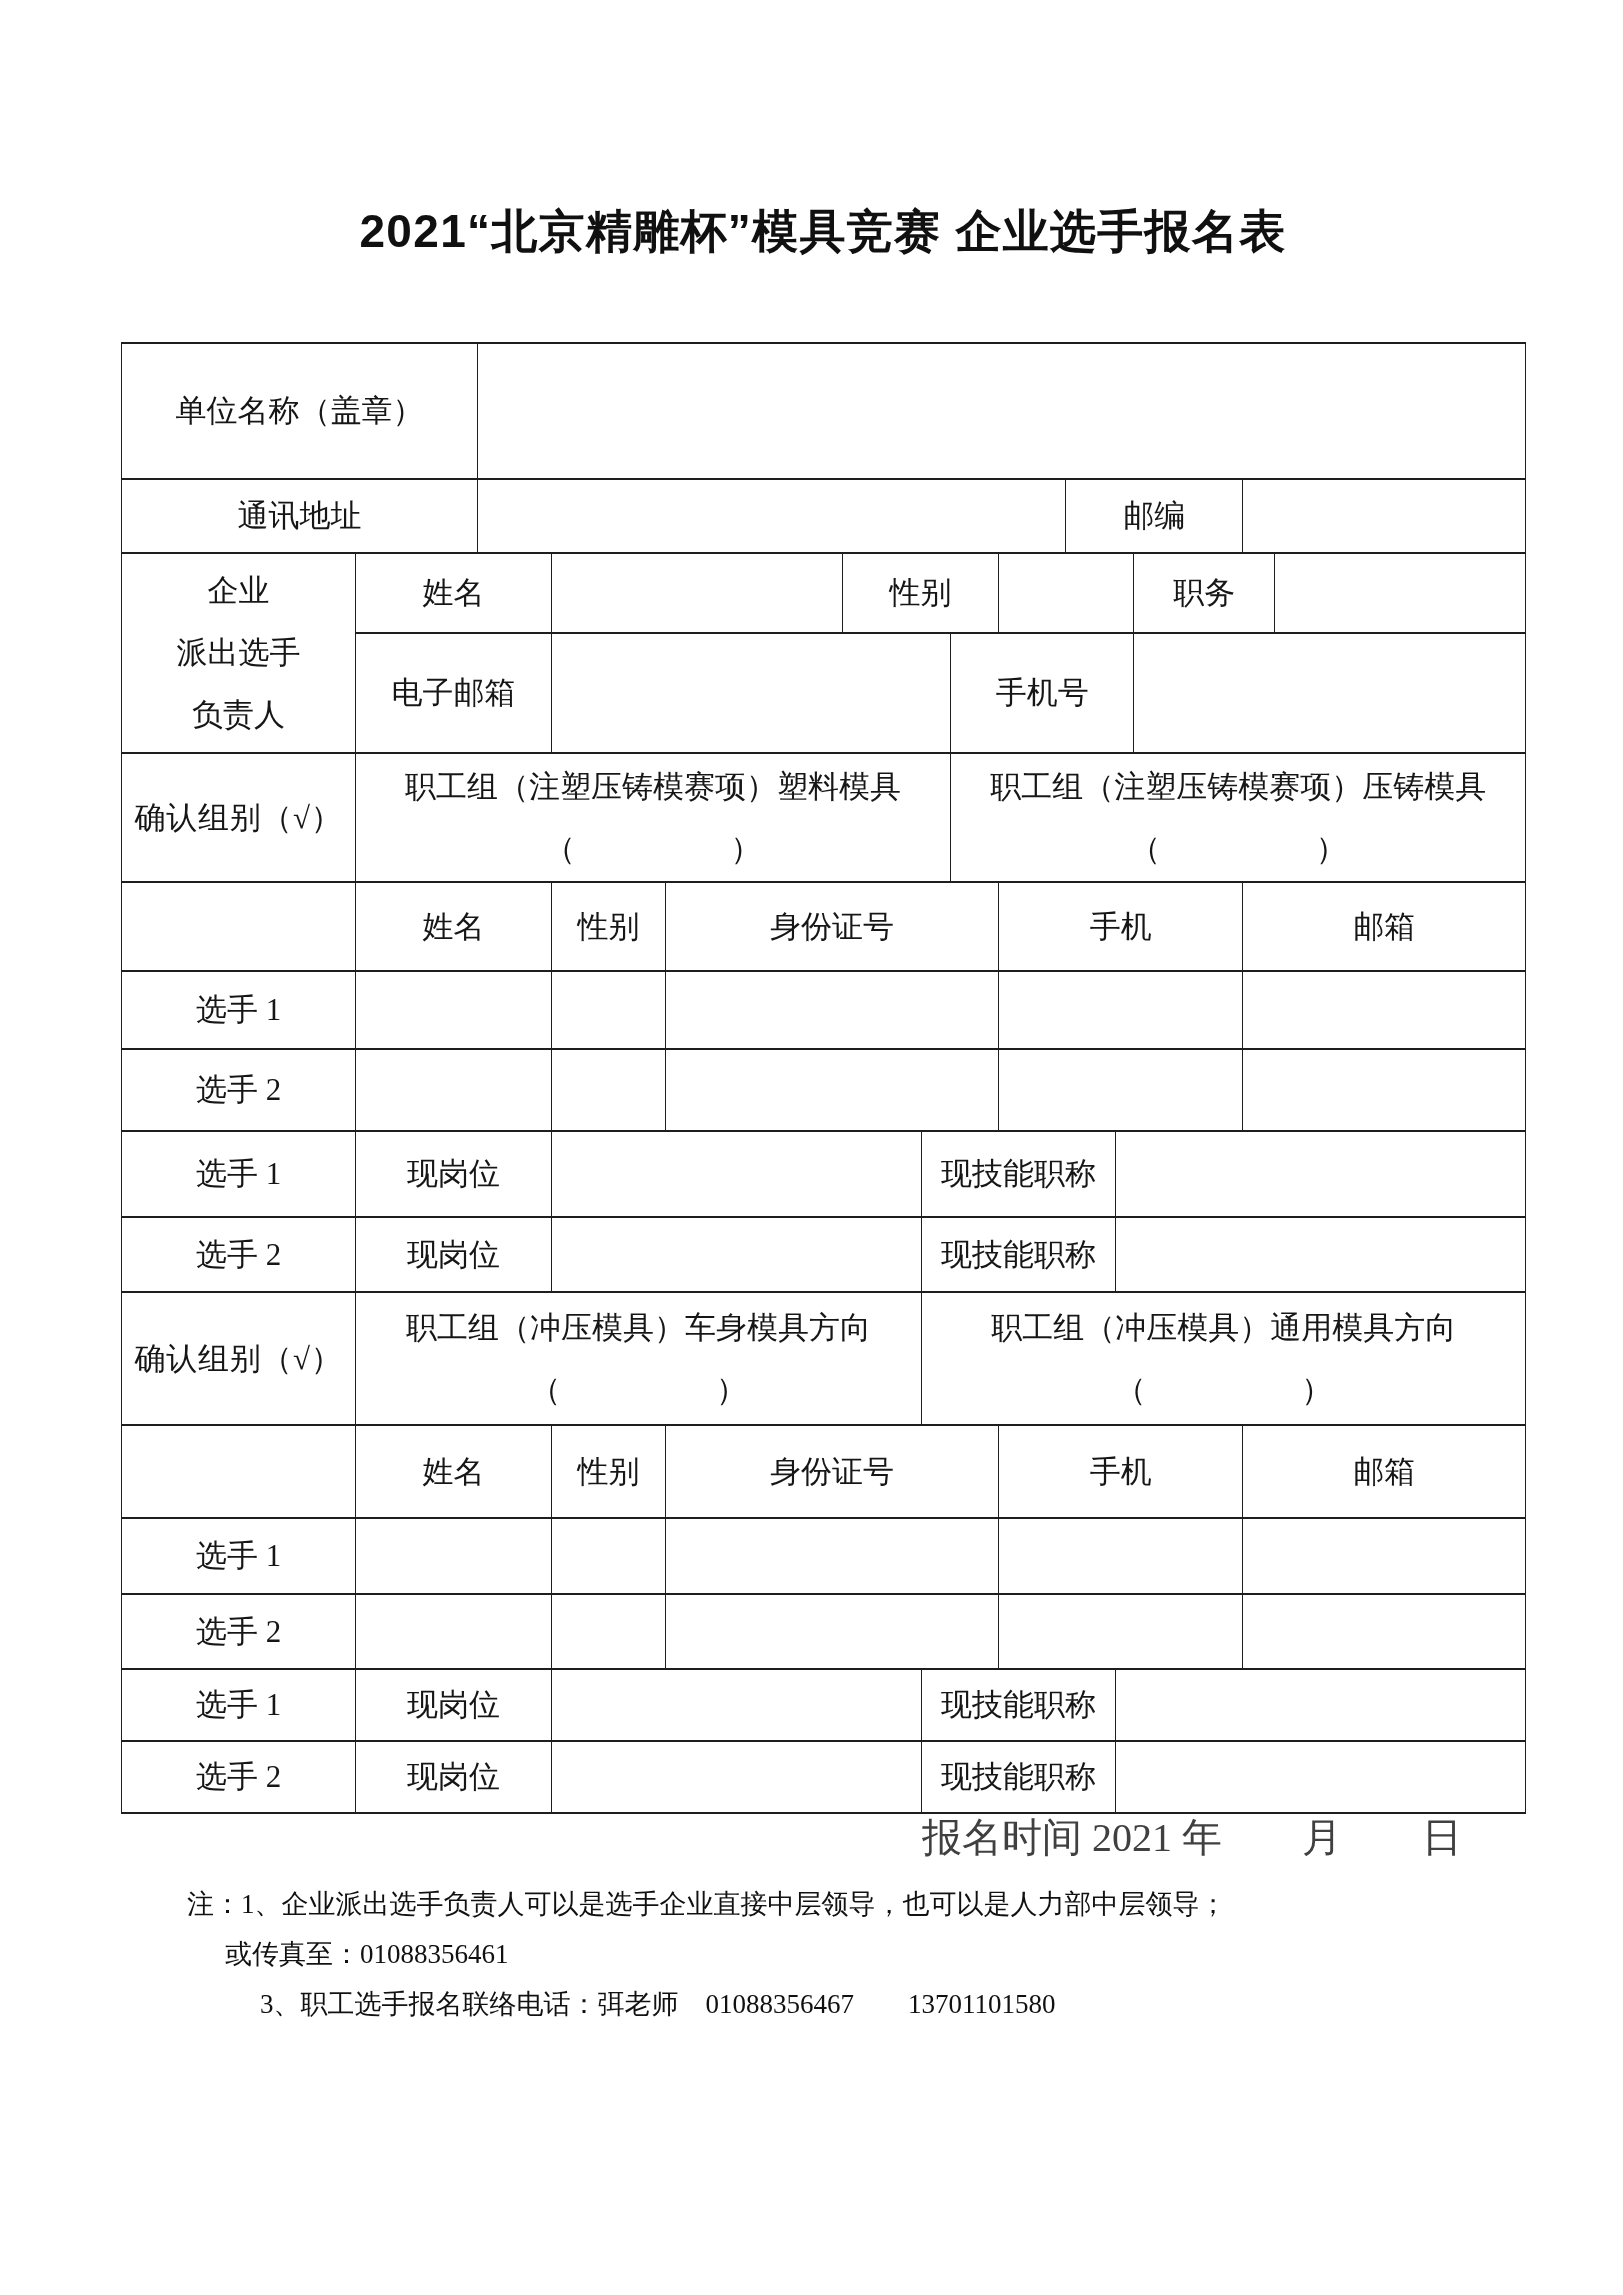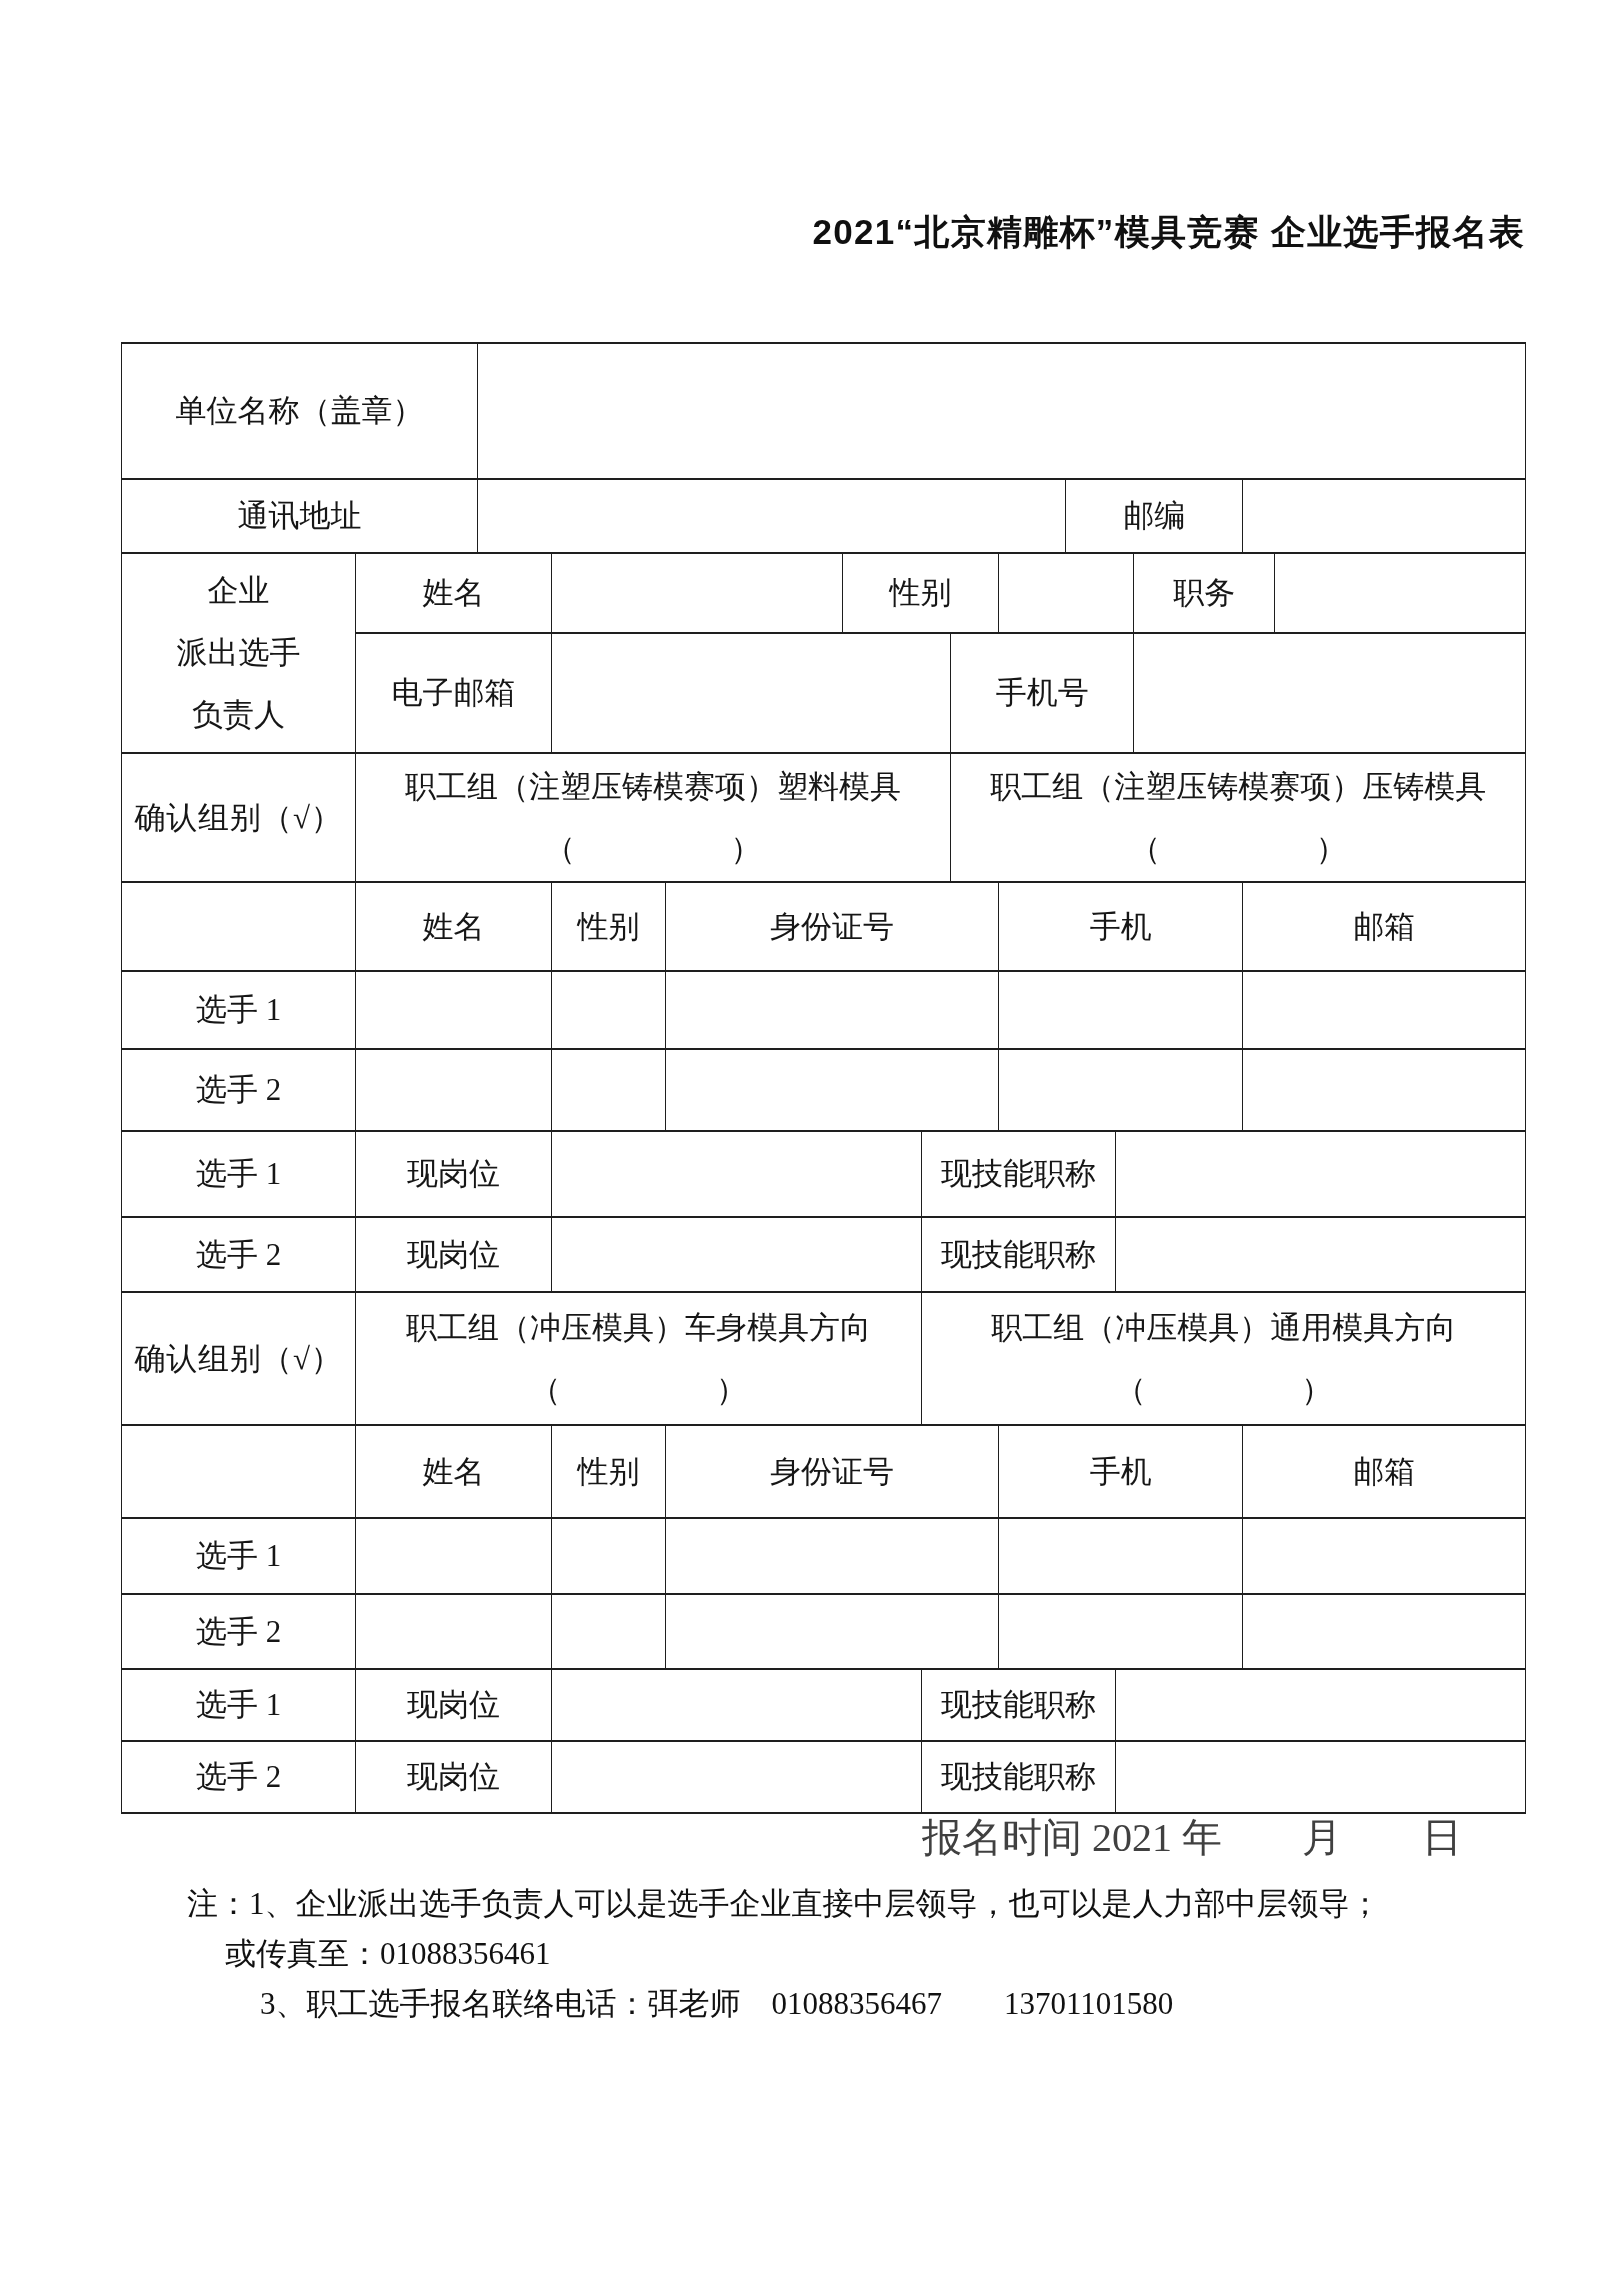--- a/index.html
+++ b/index.html
@@ -6,24 +6,24 @@
   body {
     width: 1623px; height: 2295px;
     background: #ffffff;
     position: relative;
     font-family: "Liberation Serif", "DejaVu Serif", serif;
     color: #141414;
   }
   .page-title {
     position: absolute;
     left: 121px; top: 204px; width: 1404px;
-    text-align: right;
+    text-align: center;
     font-family: "Liberation Sans", "DejaVu Sans", sans-serif;
     font-weight: 700;
-    font-size: 35px;
+    font-size: 46px;
     line-height: 55px;
     letter-spacing: 1.3px;
     color: #101010;
   }
   .form-table-wrap { position: absolute; left: 121px; top: 342px; }
   table.form {
     border-collapse: collapse;
     table-layout: fixed;
     width: 1404px;
   }
@@ -49,21 +49,21 @@
     box-sizing: border-box;
     padding-right: 63px;
     text-align: right;
     font-size: 40px;
     line-height: 42px;
     color: #404040;
   }
   .notes {
     position: absolute;
     left: 187px; top: 1879px; width: 1348px;
-    font-size: 31px;
+    font-size: 27px;
     color: #111;
   }
   .notes .nline { height: 50px; line-height: 50px; white-space: nowrap; }
   .notes .n2 { margin-left: 62px; }
   .notes .n3 { margin-left: 38px; }
   .notes .n4 { margin-left: 73px; }
   .email-label { font-family: "Liberation Sans", "DejaVu Sans", sans-serif; font-weight: 600; }
   .email-addr { letter-spacing: 2px; }
 </style>
 </head>

